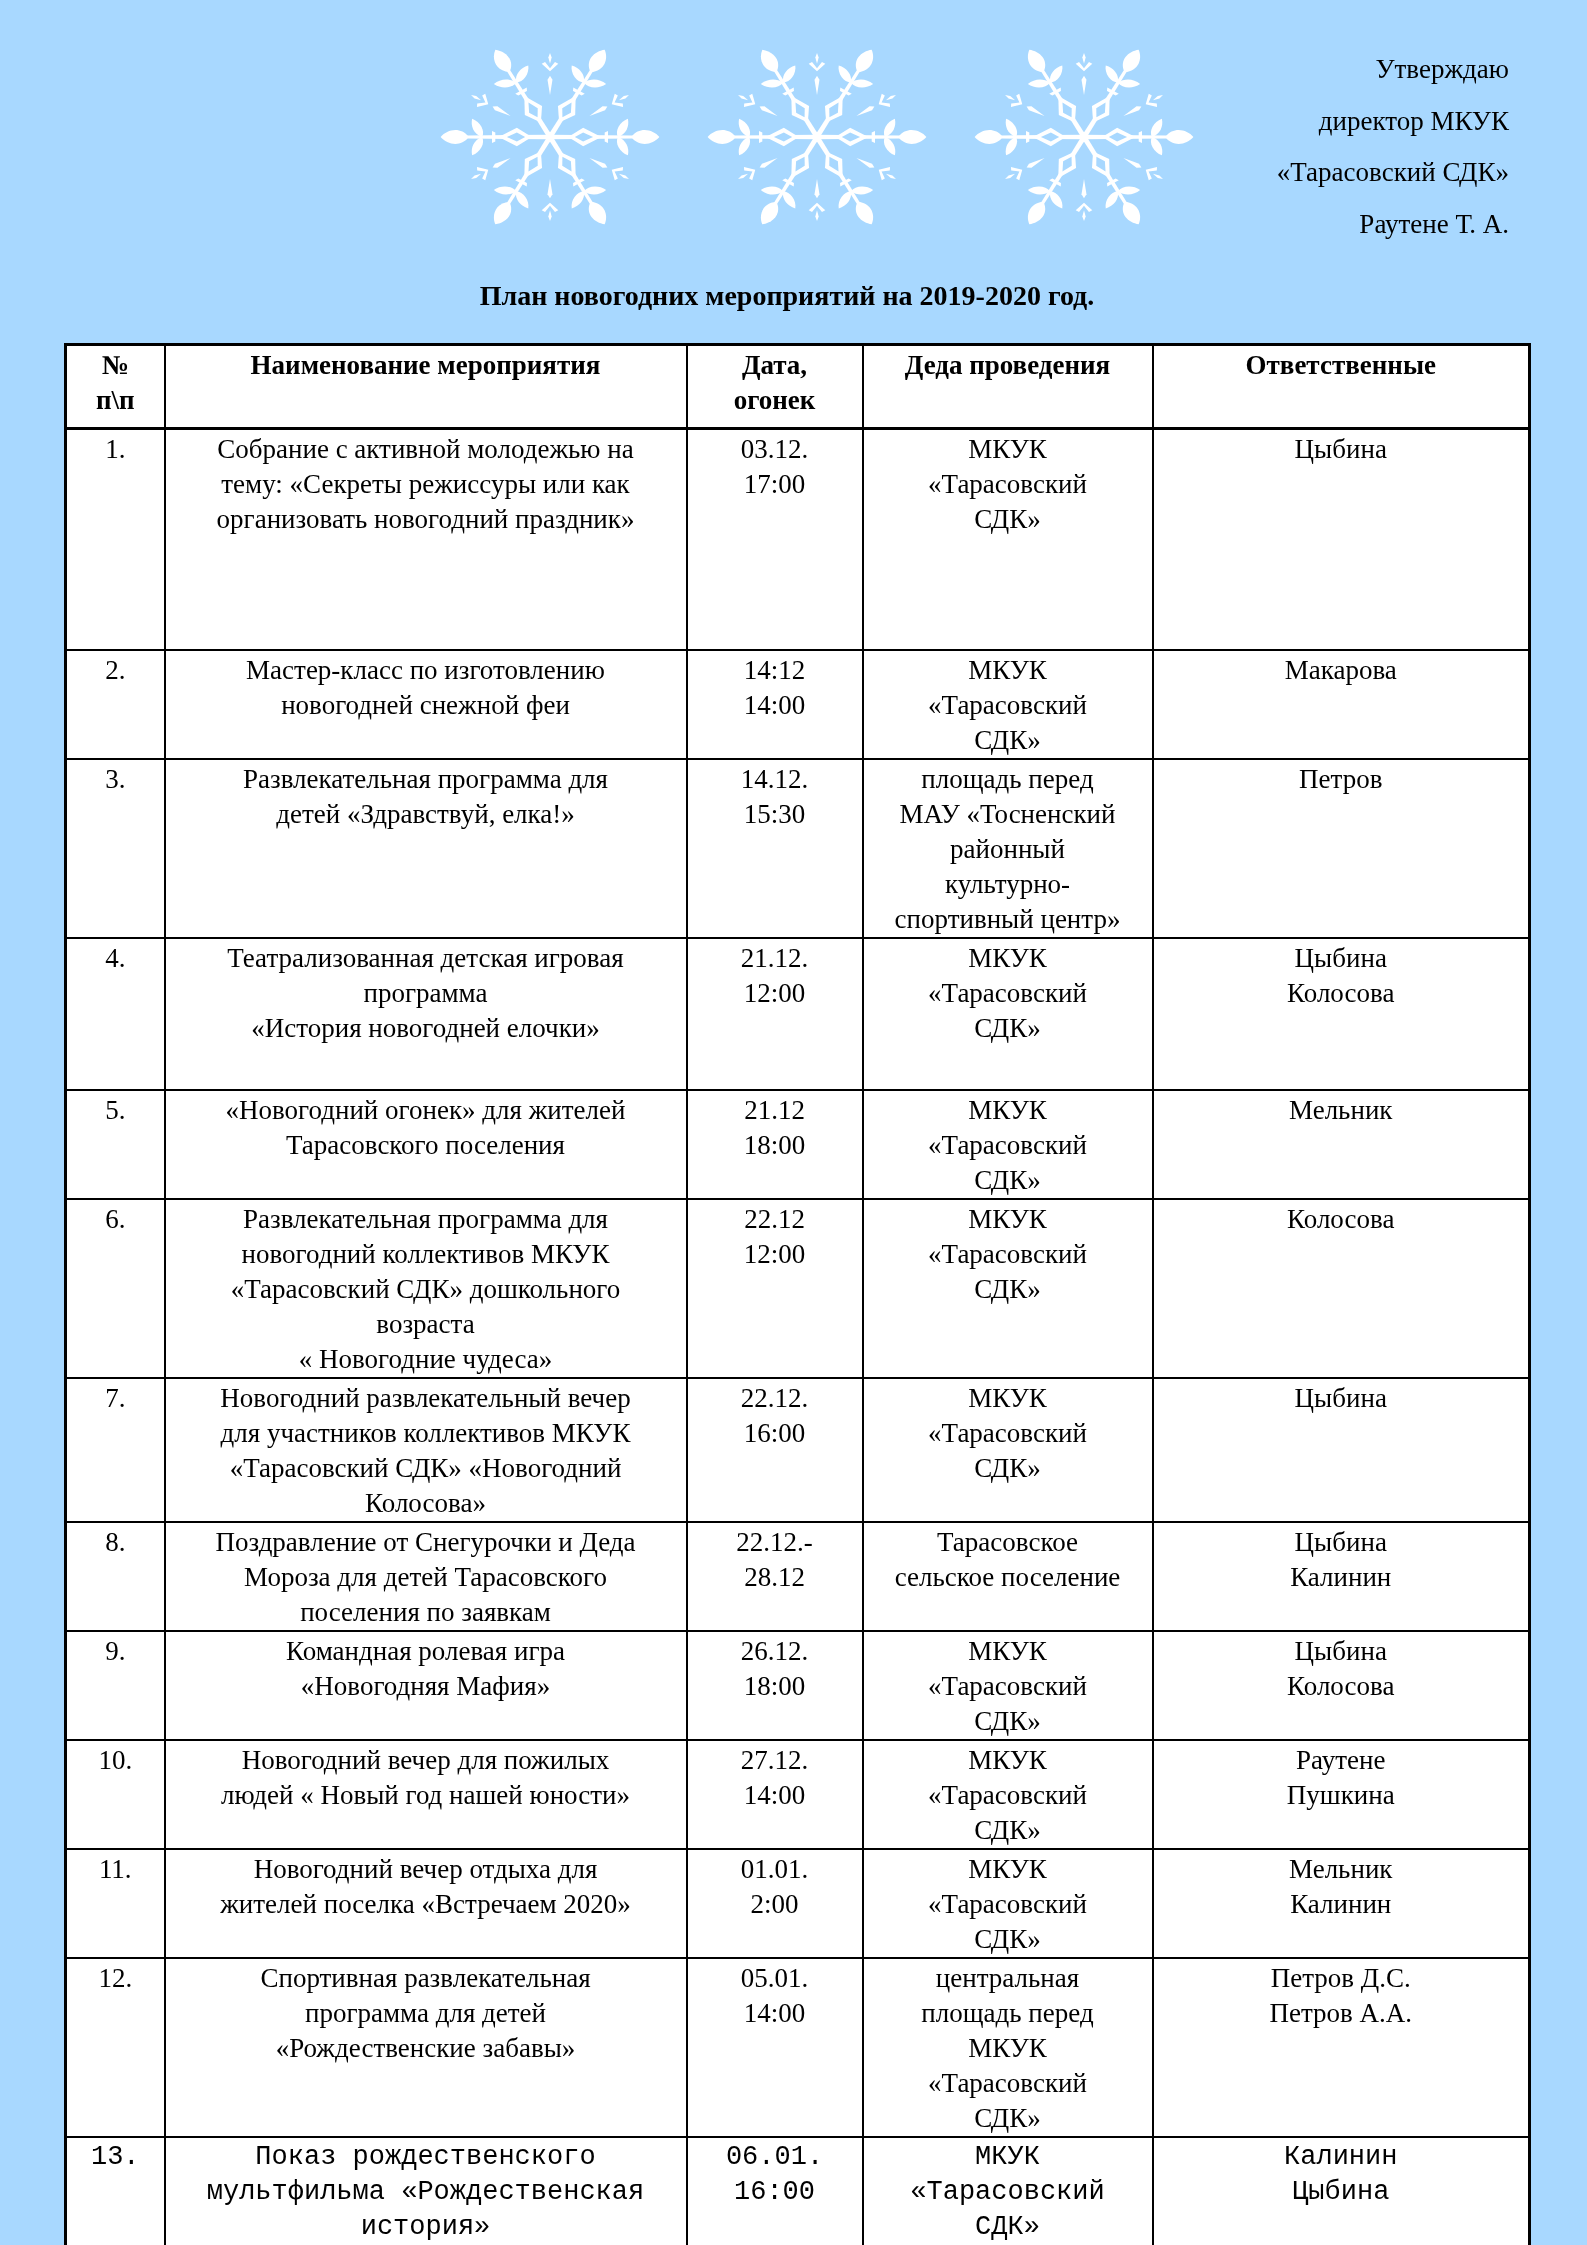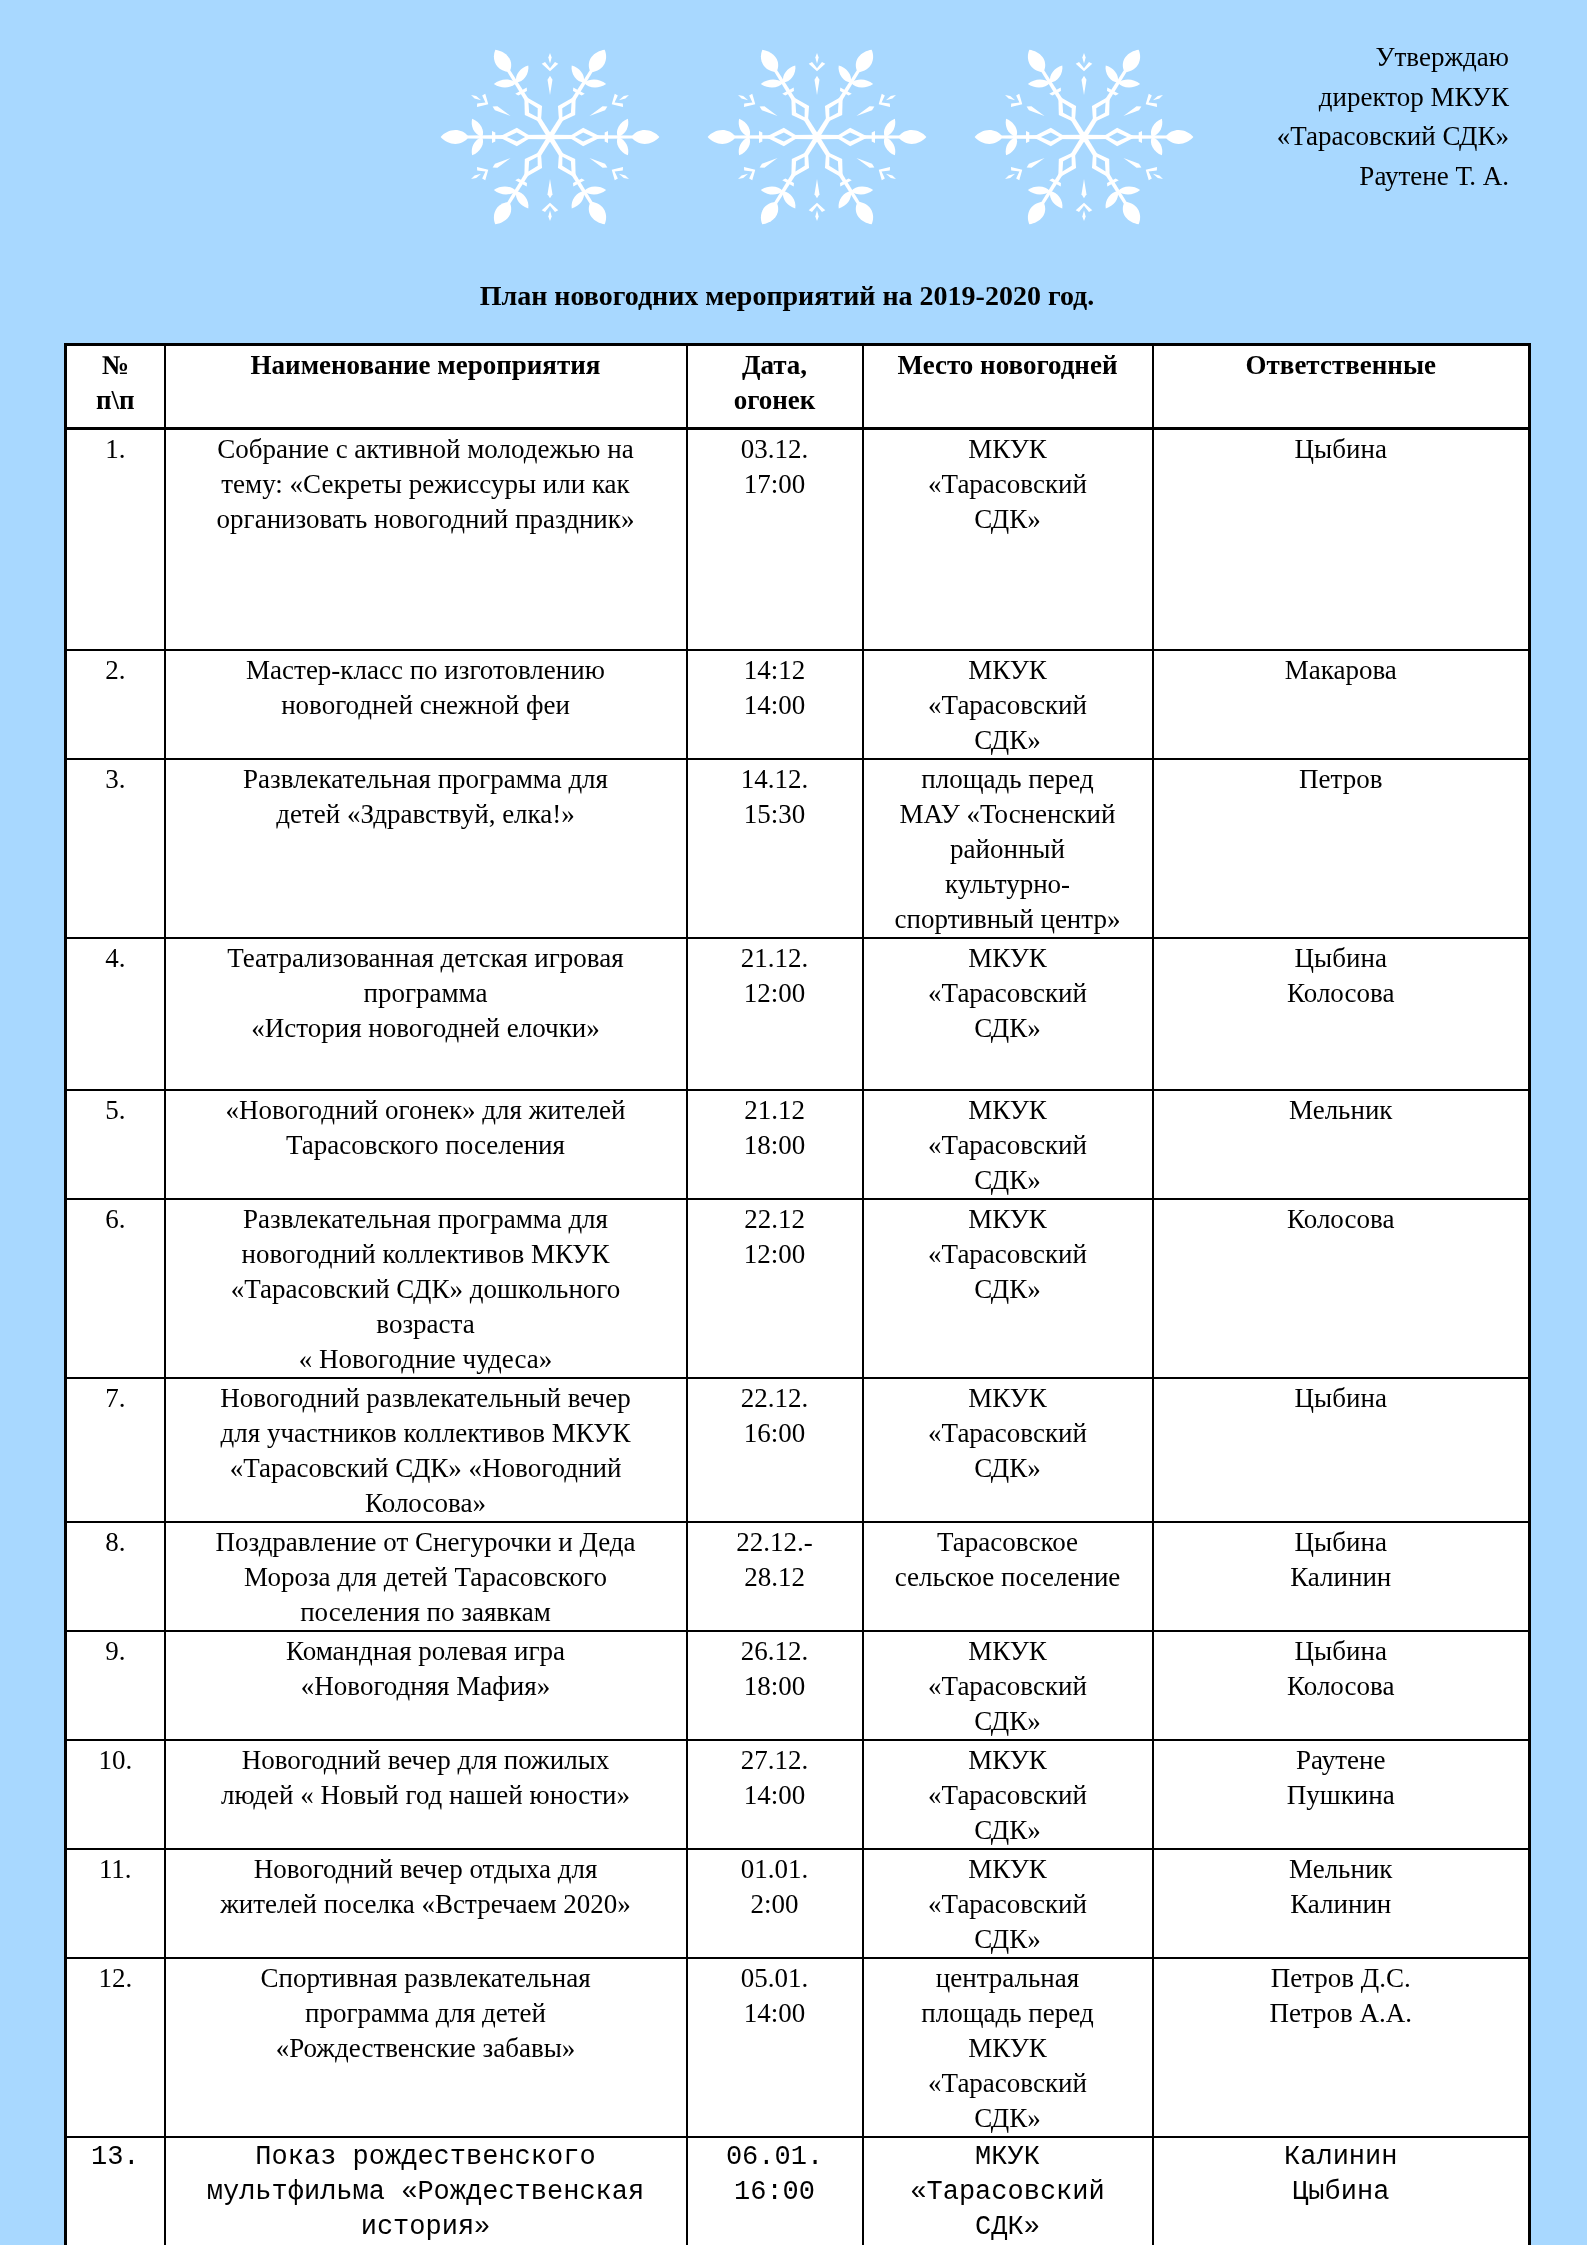--- a/index.html
+++ b/index.html
@@ -21,21 +21,21 @@
   #sf2 { left: 701px; }
   #sf3 { left: 968px; }
 
   .approval {
     position: absolute;
     right: 78px; top: 38px;
     text-align: right;
     font-size: 27px;
     line-height: 39.5px;
   }
-  .approval div { white-space: nowrap; }
+  .approval div { white-space: nowrap; margin-top: 12px; }
 
   .doc-title {
     position: absolute;
     left: 0; width: 1574px;
     top: 276px;
     text-align: center;
     font-weight: bold;
     font-size: 28px;
     line-height: 40px;
   }
@@ -146,21 +146,21 @@
           <span class="cell-line">п\п</span>
         </th>
       <th>
           <span class="cell-line">Наименование мероприятия</span>
         </th>
       <th>
           <span class="cell-line">Дата,</span>
           <span class="cell-line">огонек</span>
         </th>
       <th>
-          <span class="cell-line">Место новогодней</span>
+          <span class="cell-line">Деда проведения</span>
         </th>
       <th>
           <span class="cell-line">Ответственные</span>
         </th>
     </tr>
   </thead>
   <tbody id="rows">
       <tr style="height: 221px;">
         <td>
           <span class="cell-line">1.</span>

